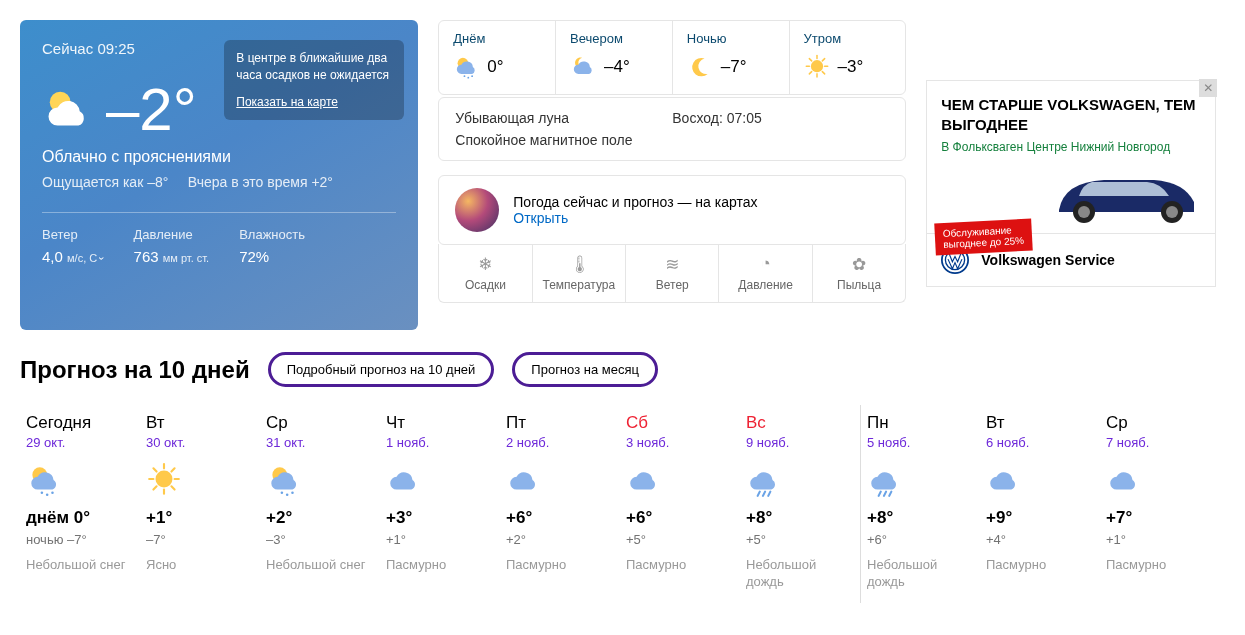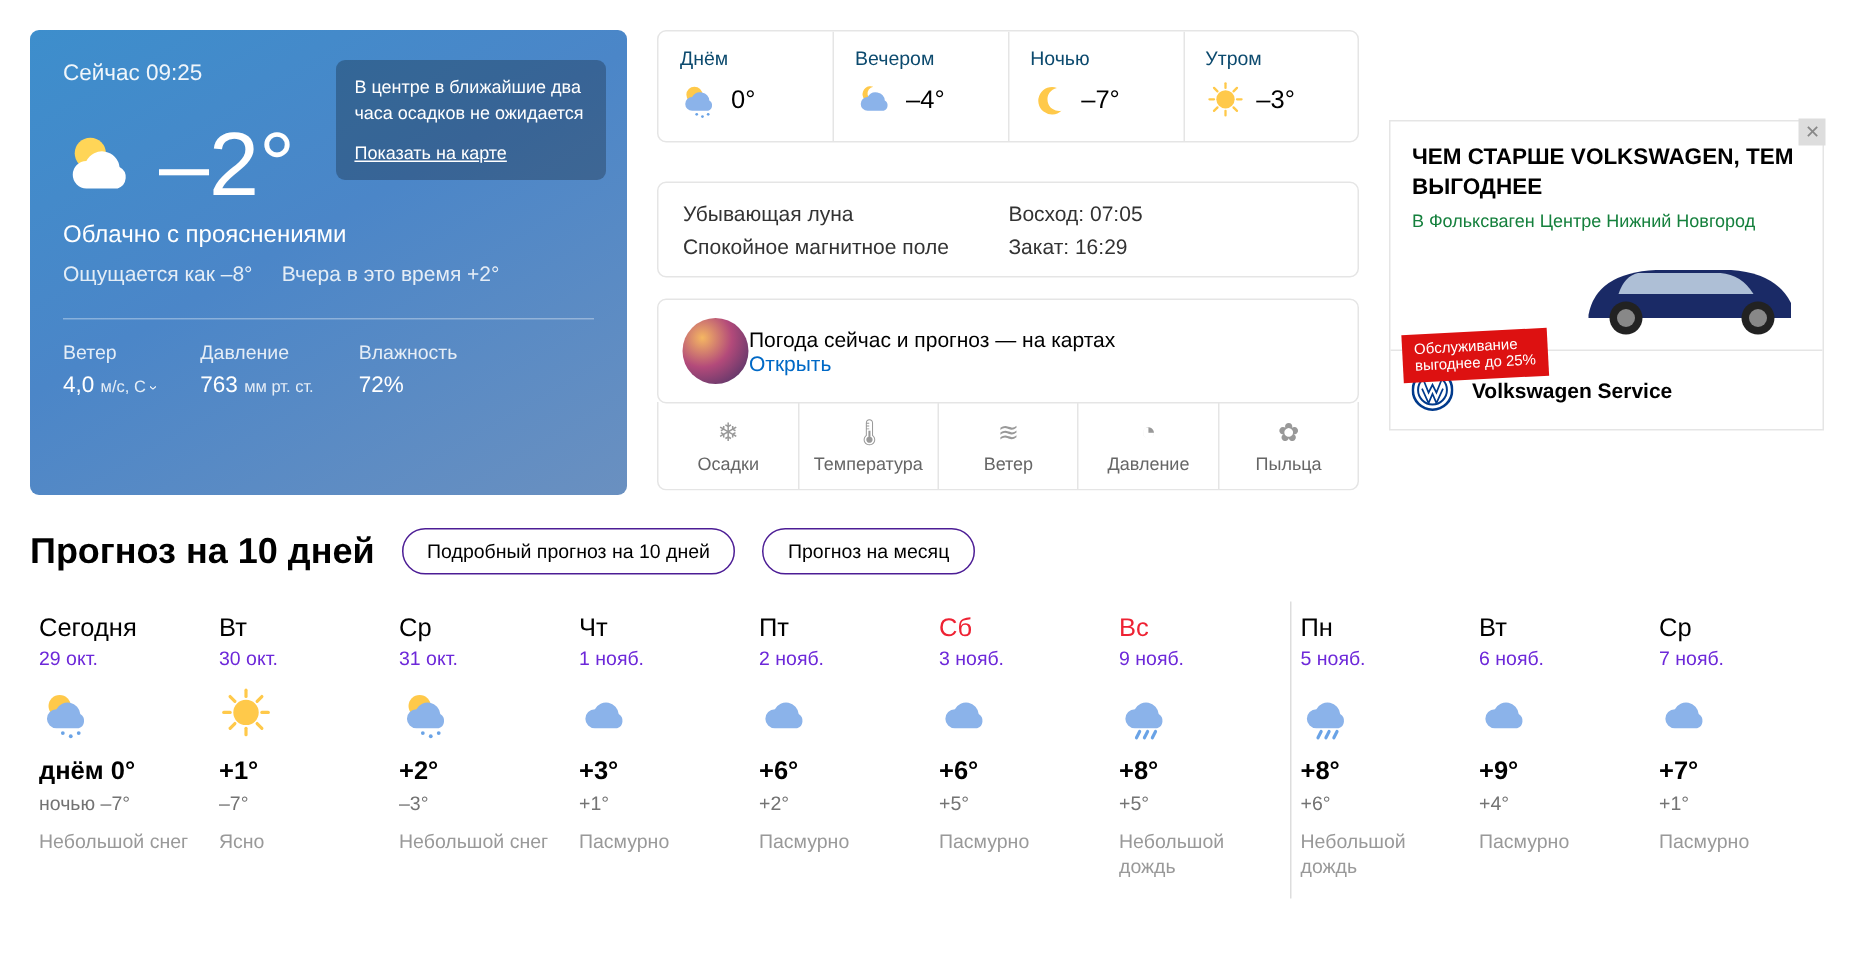--- a/index.html
+++ b/index.html
@@ -22,22 +22,22 @@
 .stat-arrow{font-size:10px;margin-left:3px;display:inline-block;transform:rotate(90deg);}
 .bubble{position:absolute;top:20px;right:14px;width:180px;background:rgba(0,0,0,.25);border-radius:6px;padding:10px 12px;font-size:12px;line-height:1.4;}
 .bubble-link{color:#fff;text-decoration:underline;margin-top:10px;display:inline-block;cursor:pointer;}
 .sun-icon{width:52px;height:52px;}
 .dayparts{display:flex;border:1px solid #e5e5e5;border-radius:6px;overflow:hidden;}
 .dp{flex:1;padding:10px 14px 14px 14px;}
 .dp + .dp{border-left:1px solid #e5e5e5;}
 .dp-label{font-size:13px;color:#0c4a6e;}
 .dp-row{display:flex;align-items:center;gap:8px;margin-top:8px;}
 .dp-temp{font-size:17px;}
-.astro{border:1px solid #e5e5e5;border-radius:6px;padding:12px 16px;margin-top:26px;font-size:14px;color:#333;display:grid;grid-template-columns:1fr 1fr;row-gap:6px;}
-.maps{border:1px solid #e5e5e5;border-radius:6px;padding:12px 16px;margin-top:14px;display:flex;align-items:center;}
+.astro{border:1px solid #e5e5e5;border-radius:6px;padding:12px 16px;margin-top:2px;font-size:14px;color:#333;display:grid;grid-template-columns:1fr 1fr;row-gap:6px;}
+.maps{border:1px solid #e5e5e5;border-radius:6px;padding:12px 16px;margin-top:14px;display:flex;align-items:center;gap:14px;}
 .map-thumb{width:44px;height:44px;border-radius:50%;background:radial-gradient(circle at 30% 30%,#f5b762,#b34a7a 45%,#3b2f63);flex-shrink:0;}
 .maps-text{font-size:14px;}
 .maps-link{color:#0069c6;cursor:pointer;}
 .map-tabs{display:flex;border:1px solid #e5e5e5;border-top:0;border-radius:0 0 6px 6px;margin-top:-1px;}
 .mt{flex:1;text-align:center;padding:10px 4px;font-size:12px;color:#666;cursor:pointer;}
 .mt + .mt{border-left:1px solid #e5e5e5;}
 .mt-ico{width:20px;height:20px;margin:0 auto 4px;display:block;}
 .ad{border:1px solid #e5e5e5;position:relative;width:290px;margin-top:60px;}
 .ad-close{position:absolute;right:-2px;top:-2px;width:18px;height:18px;background:#ddd;color:#888;font-size:12px;line-height:18px;text-align:center;cursor:pointer;}
 .ad-top{padding:14px 14px 0 14px;}
@@ -45,21 +45,21 @@
 .ad-sub{font-size:12px;margin-top:6px;color:#15803d;}
 .ad-car{margin-top:6px;text-align:right;padding-right:6px;}
 .ad-car svg{display:inline-block;}
 .ad-sticker{background:#d11;color:#fff;font-size:10px;padding:5px 8px;display:inline-block;transform:rotate(-3deg);position:absolute;left:8px;top:140px;}
 .ad-foot{border-top:1px solid #e5e5e5;padding:12px 14px;display:flex;align-items:center;gap:12px;}
 .vw-logo{width:28px;height:28px;}
 .ad-foot-txt{font-size:14px;font-weight:bold;}
 .tenday{padding:0 20px 20px 20px;}
 .tenday-head{display:flex;align-items:center;gap:18px;margin:22px 0 18px 0;}
 .tenday-h{font-size:24px;font-weight:bold;}
-.pill{border:1px solid #4c1d95;border-radius:18px;padding:7px 16px;font-size:13px;cursor:pointer;background:#fff;}
+.pill{border:3px solid #4c1d95;border-radius:18px;padding:7px 16px;font-size:13px;cursor:pointer;background:#fff;}
 .days{display:flex;}
 .day{width:120px;padding:8px 14px 12px 6px;}
 .day.next{border-left:1px solid #ddd;}
 .d-wk{font-size:17px;}
 .d-wk.red{color:#e23;}
 .d-date{color:#6d28d9;font-size:13px;margin-top:2px;}
 .d-ico{margin:12px 0 10px 0;}
 .d-hi{font-size:17px;font-weight:bold;}
 .d-lo{color:#737373;font-size:13px;margin-top:4px;}
 .d-cond{color:#999;font-size:13px;margin-top:10px;line-height:1.3;}
@@ -195,21 +195,20 @@
               <use href="#ic-sunny"></use>
             </svg>
             <span class="dp-temp">–3°</span>
           </div>
         </div>
       </div>
   <div class="astro">
     <div>Убывающая луна</div>
     <div>Восход: 07:05</div>
     <div>Спокойное магнитное поле</div>
-    <div>Закат: 16:29</div>
   </div>
   <div class="maps">
     <div class="map-thumb"></div>
     <div class="maps-text">
       <div>Погода сейчас и прогноз — на картах</div>
       <div class="maps-link">Открыть</div>
     </div>
   </div>
   <div class="map-tabs" id="maptabs">
         <div class="mt"><div class="mt-ico" style="color:#999;font-size:17px">❄</div>Осадки</div>

